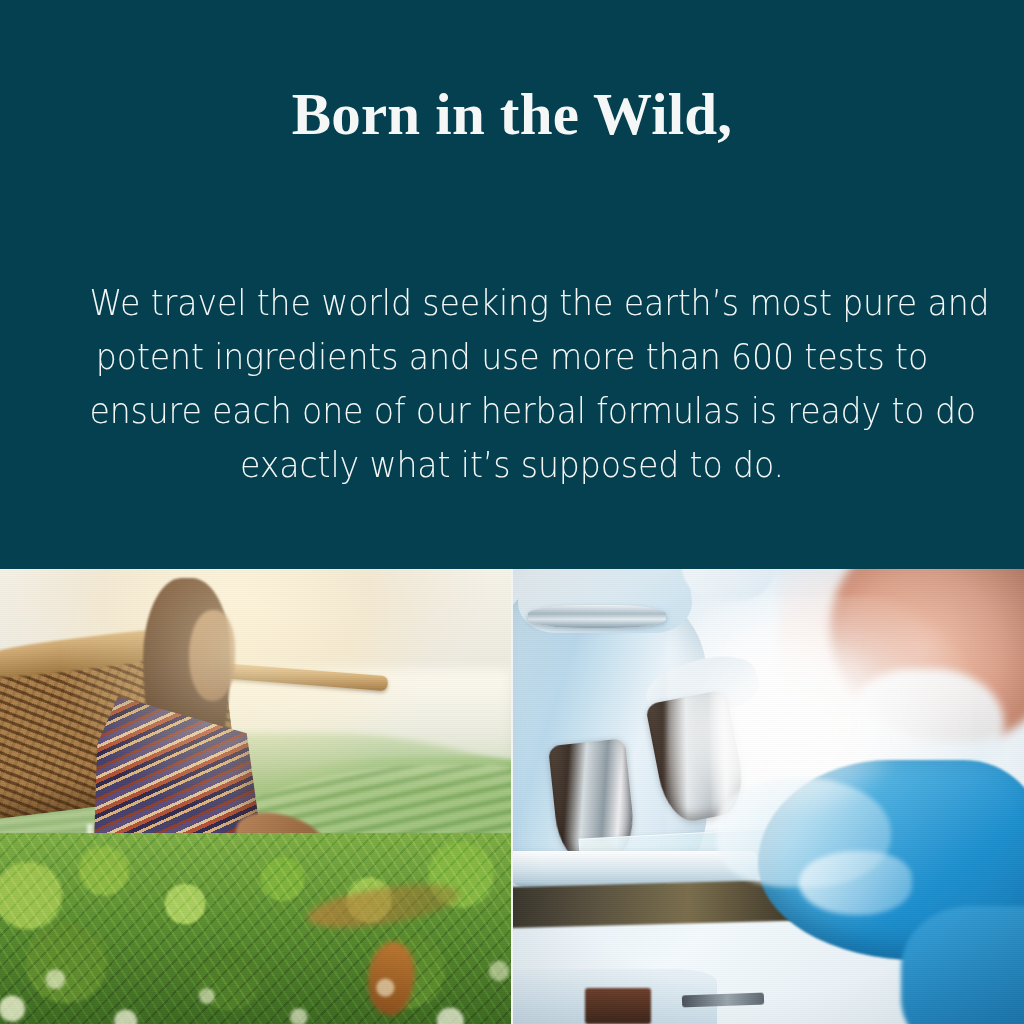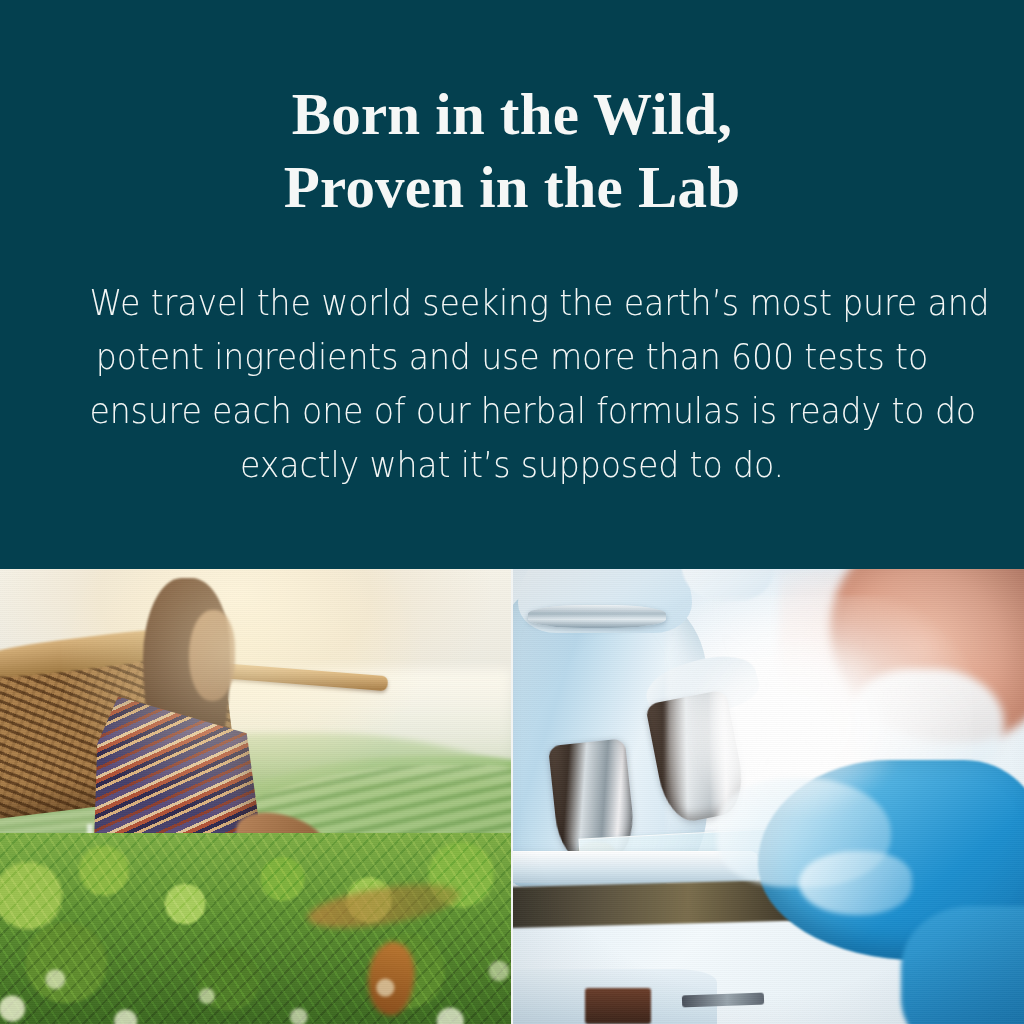--- a/index.html
+++ b/index.html
@@ -523,21 +523,20 @@
 </style>
 </head>
 <body>
 
 <div id="canvas">
 
   <div class="panel">
 
     <div class="headline">
       <span class="hl-line">Born in the Wild,</span>
-      <span class="hl-line">Proven in the Lab</span>
     </div>
 
     <div class="subcopy">
       <span class="sc-line">We travel the world seeking the earth’s most pure and</span>
       <span class="sc-line">potent ingredients and use more than 600 tests to</span>
       <span class="sc-line">ensure each one of our herbal formulas is ready to do</span>
       <span class="sc-line">exactly what it’s supposed to do.</span>
     </div>
 
   </div>

